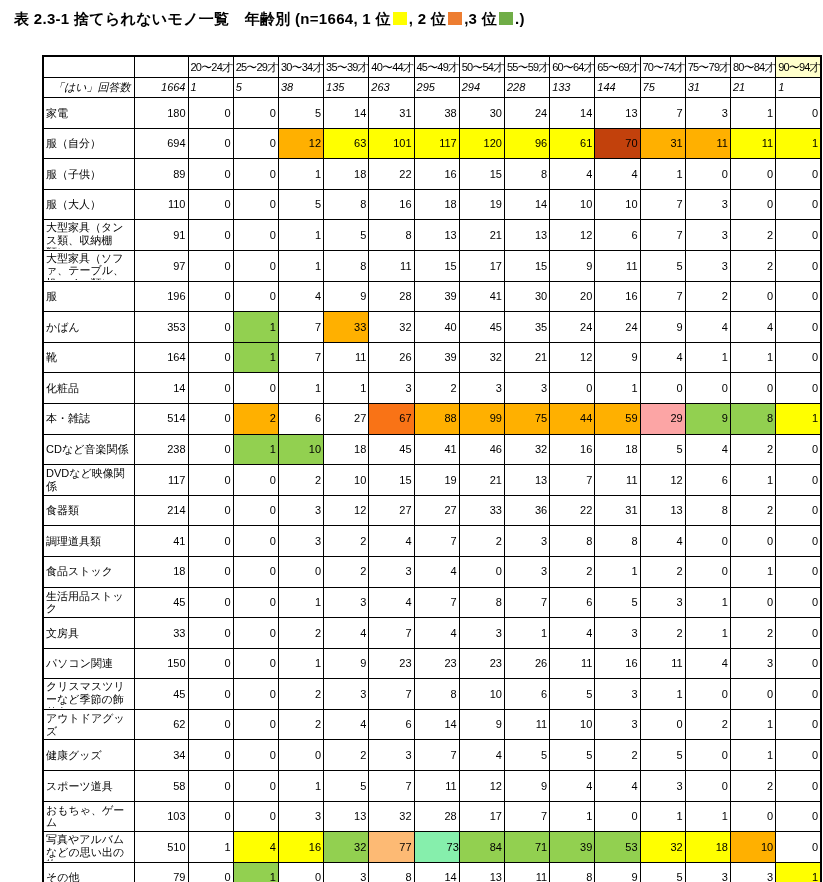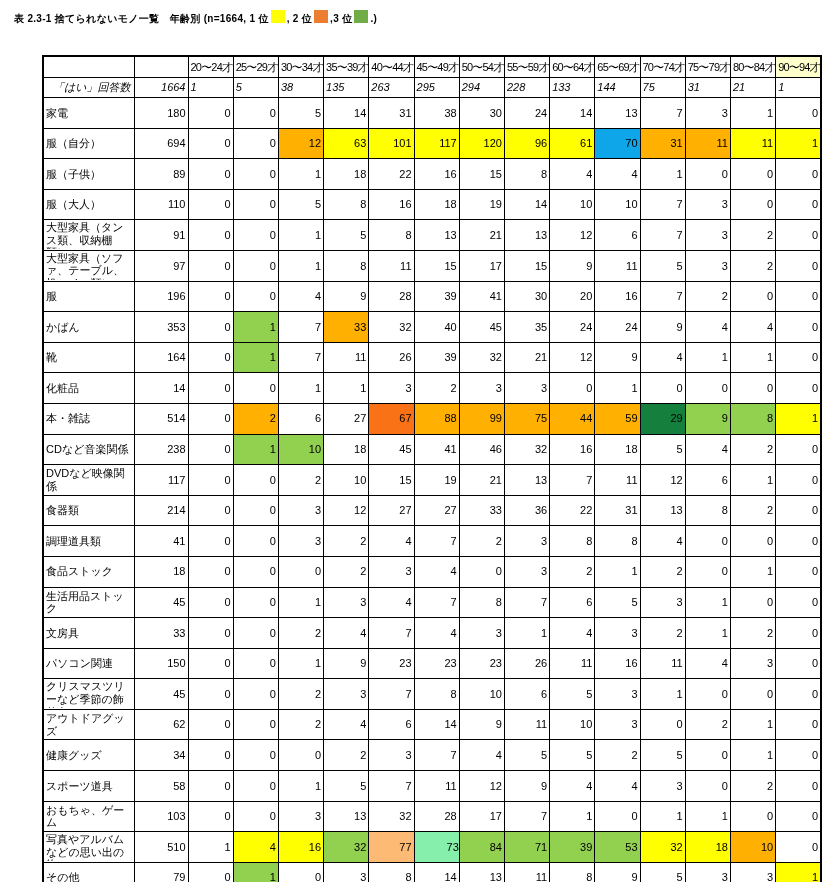--- a/index.html
+++ b/index.html
@@ -1,21 +1,21 @@
 <!DOCTYPE html>
 <html><head>
 <meta charset="utf-8">
 <style>
   html,body{margin:0;padding:0;}
   body{
     width:823px;height:882px;position:relative;background:#ffffff;
     font-family:"Liberation Sans","DejaVu Sans",sans-serif;color:#000;
   }
   .title{
-    position:absolute;left:14px;top:10px;font-size:10px;font-weight:bold;
+    position:absolute;left:14px;top:10px;font-size:15px;font-weight:bold;
     white-space:nowrap;letter-spacing:0.3px;
   }
   .swatch{
     display:inline-block;width:14px;height:13px;margin:0 2px;vertical-align:-1px;
   }
   table.main{
     position:absolute;left:42px;top:55px;width:780px;
     border-collapse:collapse;table-layout:fixed;border:2px solid #000;
   }
   table.main td,table.main th{
@@ -126,21 +126,21 @@
         <td class="total">694</td>
         <td class="val">0</td>
         <td class="val">0</td>
         <td class="val" style="background: rgb(255, 176, 0);">12</td>
         <td class="val" style="background: rgb(255, 255, 0);">63</td>
         <td class="val" style="background: rgb(255, 255, 0);">101</td>
         <td class="val" style="background: rgb(255, 255, 0);">117</td>
         <td class="val" style="background: rgb(255, 255, 0); margin-top: 30px;">120</td>
         <td class="val" style="background: rgb(255, 255, 0);">96</td>
         <td class="val" style="background: rgb(255, 255, 0);">61</td>
-        <td class="val" style="background: #0ea5e9;">70</td>
+        <td class="val" style="background: #c2410c;">70</td>
         <td class="val" style="background: rgb(255, 176, 0);">31</td>
         <td class="val" style="background: rgb(255, 176, 0);">11</td>
         <td class="val" style="background: rgb(255, 255, 0);">11</td>
         <td class="val" style="background: rgb(255, 255, 0);">1</td>
       </tr>
       <tr>
         <td class="label">
           <div class="labwrap">服（子供）</div>
         </td>
         <td class="total">89</td>
@@ -307,21 +307,21 @@
         <td class="val">0</td>
         <td class="val" style="background: rgb(255, 176, 0);">2</td>
         <td class="val">6</td>
         <td class="val">27</td>
         <td class="val" style="background: #f97316;">67</td>
         <td class="val" style="background: rgb(255, 176, 0);">88</td>
         <td class="val" style="background: rgb(255, 176, 0);">99</td>
         <td class="val" style="background: rgb(255, 176, 0);">75</td>
         <td class="val" style="background: rgb(255, 176, 0);">44</td>
         <td class="val" style="background: rgb(255, 176, 0);">59</td>
-        <td class="val" style="background: #15803d; margin-left: 23px;">29</td>
+        <td class="val" style="background: #fca5a5; margin-left: 23px;">29</td>
         <td class="val" style="background: rgb(146, 208, 80);">9</td>
         <td class="val" style="background: rgb(146, 208, 80);">8</td>
         <td class="val" style="background: rgb(255, 255, 0);">1</td>
       </tr>
       <tr>
         <td class="label">
           <div class="labwrap">CDなど音楽関係</div>
         </td>
         <td class="total">238</td>
         <td class="val">0</td>

